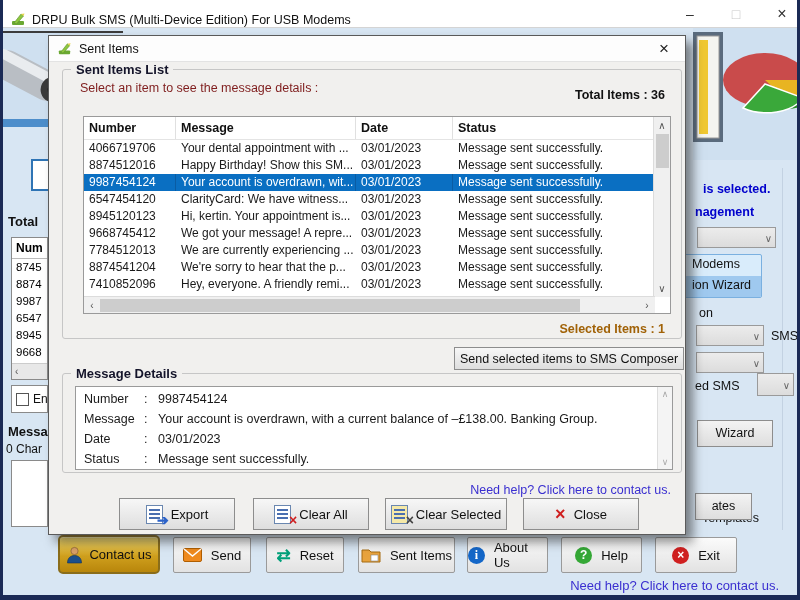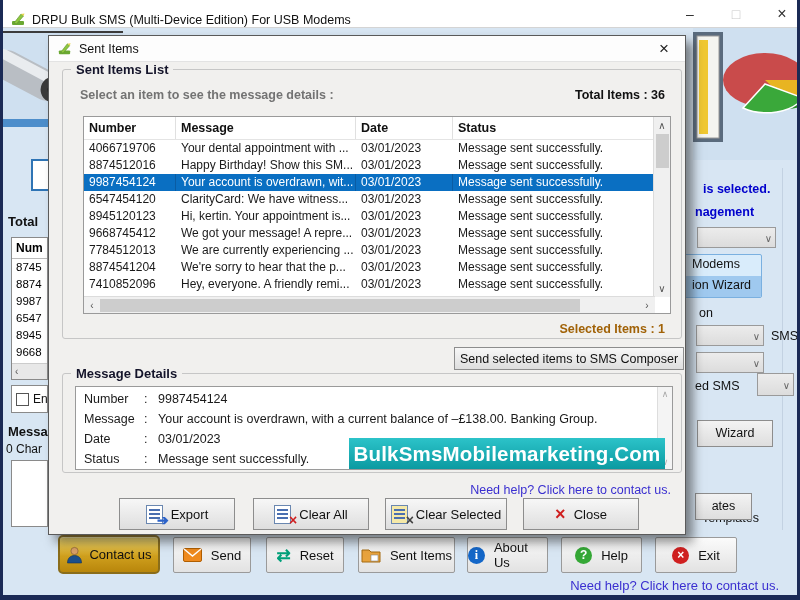--- a/index.html
+++ b/index.html
@@ -58,21 +58,21 @@
                   border-bottom:1px solid #e3e3e3; display:flex; align-items:center; }
   .dlg-title { font-size:12.5px; color:#111; margin-left:7px; }
   .dlg-close { position:absolute; right:10px; top:3px; font-size:15px; color:#222; width:22px; text-align:center; cursor:pointer; }
 
   .groupbox { position:absolute; border:1px solid #c6c6c6; border-radius:3px; }
   .groupbox .gb-title { position:absolute; left:8px; top:-8px; background:#f1f0ee; padding:0 5px;
                         font-weight:bold; font-size:13px; color:#14142a; }
   .gb-list { left:13px; top:33px; width:620px; height:270px; }
   .gb-details { left:13px; top:337px; width:620px; height:100px; }
 
-  .prompt { position:absolute; left:17px; top:18px; font-weight:bold; font-size:12.5px; color:#737373; }
+  .prompt { position:absolute; left:17px; top:11px; font-weight:normal; font-size:12.5px; color:#7f1d1d; }
   .total-items { position:absolute; right:16px; top:18px; font-weight:bold; font-size:12.5px; color:#111; }
 
   .listview { position:absolute; left:20px; top:46px; width:588px; height:198px; background:#fff; border:1px solid #9a9a9a; }
   .lv-header { display:flex; height:23px; border-bottom:1px solid #e4e4e4; background:#fff; }
   .lv-header .hcell { font-weight:bold; font-size:12.5px; color:#111; padding:4px 0 0 5px; border-right:1px solid #e0e0e0; }
   .lv-rows { position:absolute; left:0; top:23px; width:570px; height:153px; overflow:hidden; }
   .lv-row { display:flex; height:17px; cursor:pointer; }
   .lv-row .cell { font-size:12px; color:#1a1a1a; padding:1px 0 0 5px; white-space:nowrap; overflow:hidden; border-right:1px solid transparent; }
   .lv-row.selected { background:#0a6fc2; }
   .lv-row.selected .cell { color:#fff; border-right:1px solid #0a5ca3; }
@@ -378,21 +378,20 @@
             <span>Message sent successfully.</span>
           </div>
         </div>
         <div class="d-scroll">
           <span class="arr" style="top:2px">∧</span>
           <span class="arr" style="bottom:2px">∨</span>
         </div>
       </div>
     </div>
 
-    <div class="watermark">BulkSmsMobilemarketing.Com</div>
 
     <span class="dlg-help-link">Need help? Click here to contact us.</span>
 
     <button class="win-btn dlg-btn" style="left:70px;">
       <span class="doc-ic">
           <i class="l1"></i>
           <i class="l2"></i>
           <i class="l3"></i>
         <span class="doc-overlay arrow-blue">➔</span>
         </span>

